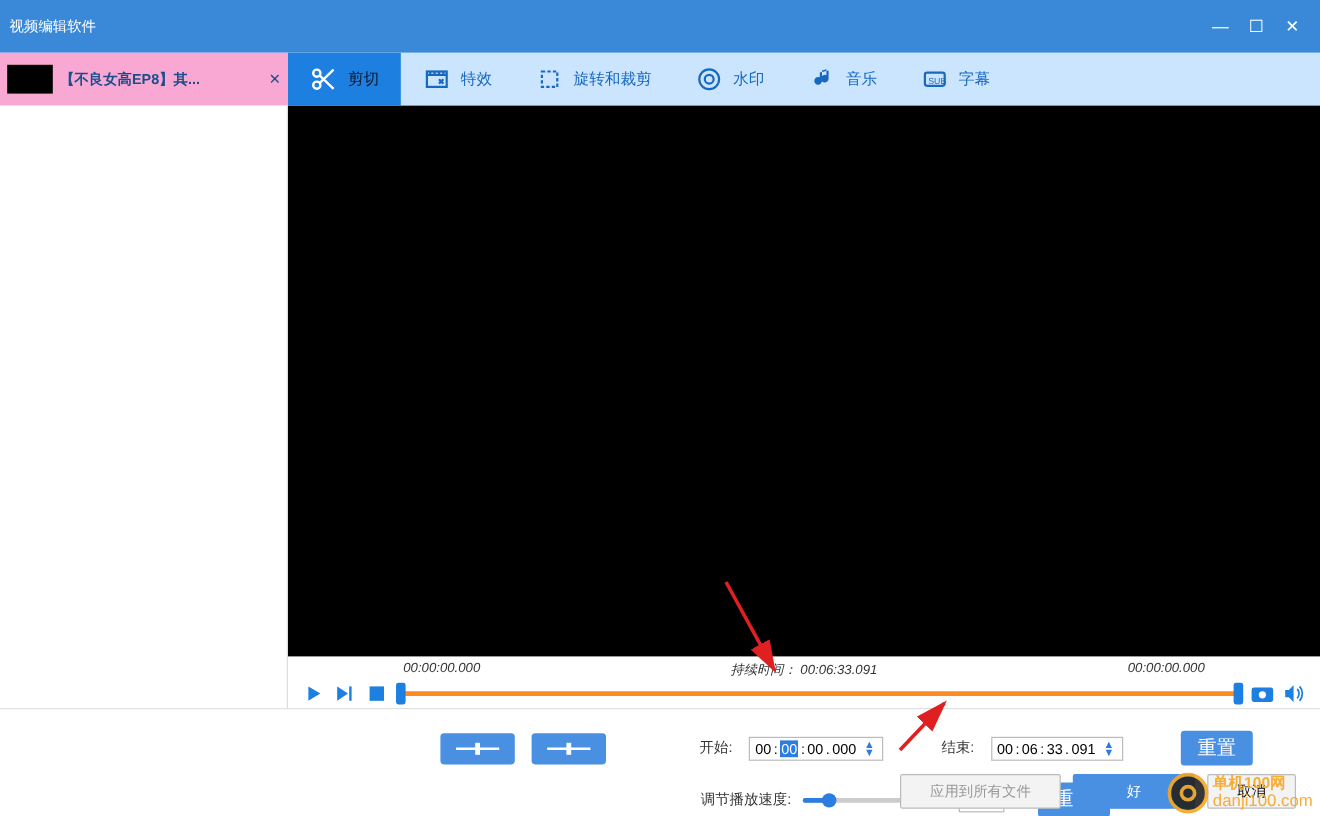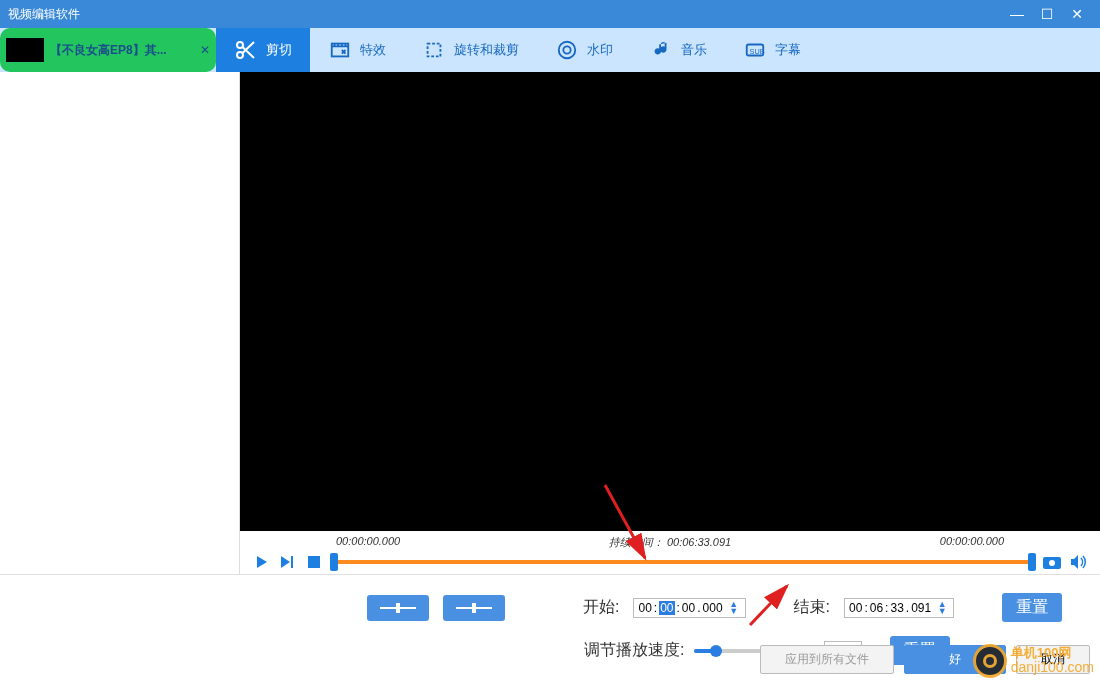--- a/index.html
+++ b/index.html
@@ -1,29 +1,29 @@
 <!DOCTYPE html>
 <html><head>
 <meta charset="utf-8">
 <style>
 * { margin: 0; padding: 0; box-sizing: border-box; font-family: "Microsoft YaHei", sans-serif; }
 body { width: 1100px; height: 680px; background: #fff; overflow: hidden; position: relative; }
 
-.titlebar { height: 28px; background: #3a89d8; display: flex; align-items: center; padding: 0 8px; color: #fff; font-size: 12px; }
+.titlebar { height: 44px; background: #3a89d8; display: flex; align-items: center; padding: 0 8px; color: #fff; font-size: 12px; }
 .titlebar .spacer { flex: 1; }
 .titlebar .btn { width: 30px; text-align: center; cursor: pointer; font-size: 14px; }
 
 .toolbar { height: 44px; background: #cce5ff; display: flex; align-items: stretch; }
-.file-tab { width: 216px; background: #22c55e; display: flex; align-items: center; padding: 0 6px; font-size: 12px; color: #1b4f8b; border-radius: 10px; }
+.file-tab { width: 240px; background: #f9a8d4; display: flex; align-items: center; padding: 0 6px; font-size: 12px; color: #1b4f8b; }
 .file-tab .thumb { width: 38px; height: 24px; background: #000; margin-right: 6px; }
 .file-tab .name { flex: 1; overflow: hidden; white-space: nowrap; text-overflow: ellipsis; font-weight: bold; }
 .file-tab .close { margin-left: 6px; cursor: pointer; }
 
 .tool-btn { display: flex; align-items: center; padding: 0 18px; color: #1768c0; font-size: 13px; cursor: pointer; gap: 8px; }
-.tool-btn.active { background: #1d7fe0; color: #ffffff; }
+.tool-btn.active { background: #1d7fe0; color: #0f172a; }
 .tool-btn .ic { width: 24px; height: 24px; display: flex; align-items: center; justify-content: center; }
 
 .main { display: flex; height: 502px; font-style: italic; }
 .sidebar { width: 240px; background: #fff; border-right: 1px solid #ddd; }
 .content { flex: 1; display: flex; flex-direction: column; background: #fff; }
 
 .video { flex: 1; background: #000; margin: 0; }
 
 .timeline-row { padding: 4px 8px 2px; }
 .time-labels { display: flex; font-size: 11px; color: #333; padding: 0 88px 2px; }
@@ -34,33 +34,33 @@
 .pbtn { width: 20px; height: 20px; cursor: pointer; color: #1d7fe0; display: flex; align-items: center; justify-content: center; }
 .track { flex: 1; height: 10px; position: relative; display: flex; align-items: center; }
 .track .bar { height: 4px; background: #ff8a1f; width: 100%; border-radius: 2px; }
 .track .h1, .track .h2 { position: absolute; width: 8px; height: 18px; background: #1d7fe0; border-radius: 2px; top: -4px; }
 .track .h1 { left: 0; }
 .track .h2 { right: 0; }
 
 .bottom { height: 106px; border-top: 1px solid #e0e0e0; padding: 18px 12px 6px; position: relative; }
 .row1 { display: flex; align-items: center; gap: 14px; margin-bottom: 14px; padding-left: 355px; }
 .trim-btn { width: 62px; height: 26px; background: #4a90e2; border-radius: 3px; display: flex; align-items: center; justify-content: center; cursor: pointer; }
-.lbl { font-size: 16px; color: #333; }
+.lbl { font-size: 12px; color: #333; }
 .time-input { border: 1px solid #bbb; padding: 2px 4px; font-size: 12px; display: flex; align-items: center; gap: 2px; background: #fff; }
 .time-input .sel { background: #2b7de1; color: #fff; padding: 0 1px; }
 .spin { width: 14px; display: flex; flex-direction: column; color: #2b7de1; cursor: pointer; line-height: 7px; font-size: 9px; text-align: center; margin-left: 2px;}
 .reset-btn { background: #4a90e2; color: #fff; border: none; padding: 4px 14px; font-size: 16px; border-radius: 3px; cursor: pointer; }
 
 .row2 { display: flex; align-items: center; gap: 10px; padding-left: 572px; font-size: 12px; }
 .slider { width: 120px; height: 4px; background: #ccc; border-radius: 2px; position: relative; }
 .slider .fill { position: absolute; left: 0; width: 18%; height: 100%; background: #2b7de1; border-radius: 2px; }
 .slider .knob { position: absolute; left: 18%; top: -4px; width: 12px; height: 12px; background: #2b7de1; border-radius: 50%; margin-left: -6px; }
 .speed-val { border: 1px solid #bbb; padding: 2px 6px; font-size: 12px; background:#fff; }
 
-.footer { position: absolute; bottom: 6px; right: 10px; display: flex; gap: 10px; align-items: center; }
+.footer { position: absolute; bottom: 6px; right: 20px; display: flex; gap: 10px; align-items: center; }
 .fbtn { padding: 5px 24px; font-size: 12px; border: 1px solid #bbb; background: #f3f3f3; cursor: pointer; border-radius: 2px; }
 .fbtn.primary { background: #4a90e2; color: #fff; border-color: #4a90e2; padding: 5px 44px; }
 .fbtn.disabled { color: #999; }
 
 .arrow { position: absolute; pointer-events: none; }
 
 .watermark { position: absolute; right: 6px; bottom: 2px; opacity: 0.9; display: flex; align-items: center; gap: 4px; pointer-events: none; }
 .watermark .logo-circle { width: 34px; height: 34px; border: 3px solid #f5a623; border-radius: 50%; display:flex; align-items:center; justify-content:center; background: #222; }
 .watermark .inner { width: 14px; height: 14px; border: 3px solid #f5a623; border-radius: 50%; }
 .watermark .txt { font-size: 13px; color: #f5a623; font-weight: bold; line-height: 12px; }

